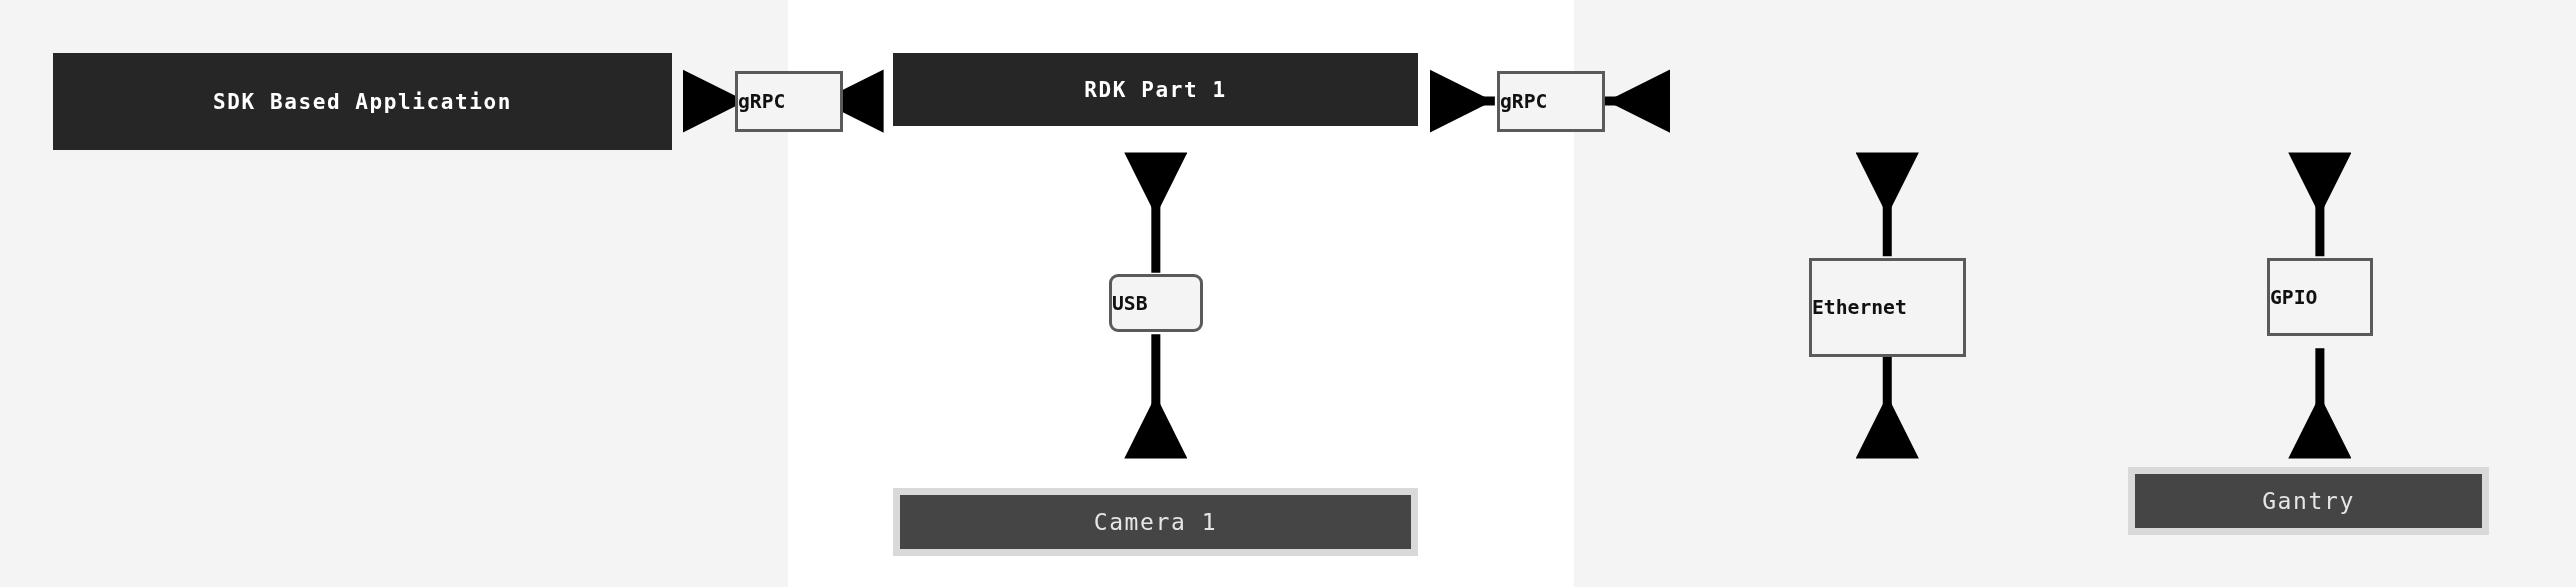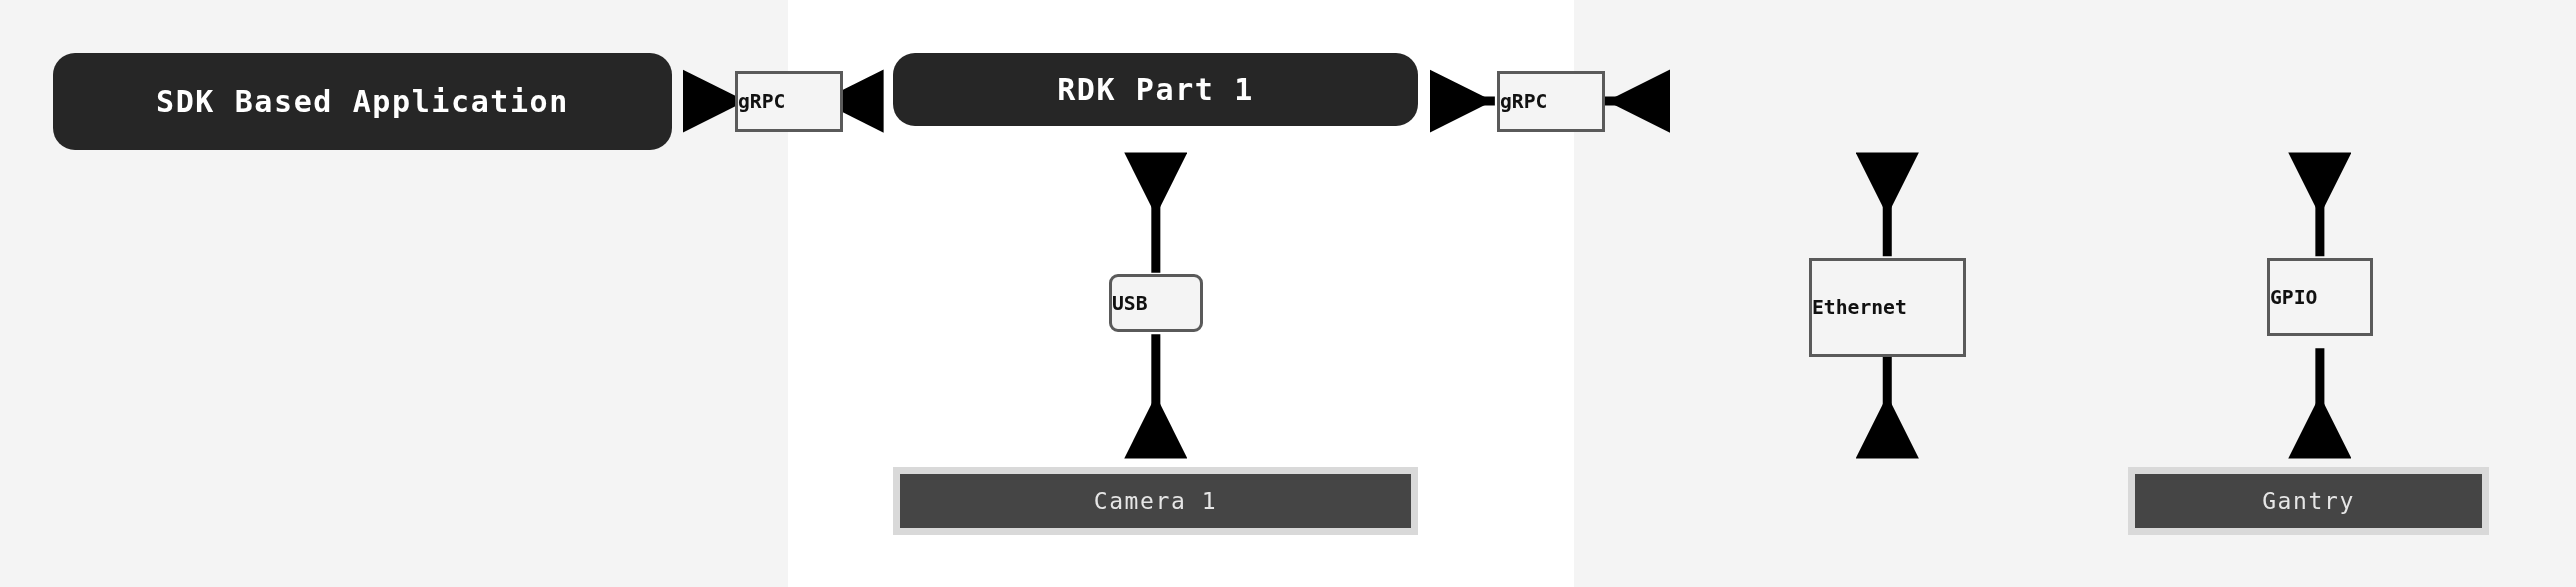--- a/index.html
+++ b/index.html
@@ -16,25 +16,24 @@
   .panel-left{left:0;width:788px;background:#f4f4f4;}
   .panel-mid{left:788px;width:786px;background:#ffffff;}
   .panel-right{left:1574px;width:1002px;background:#f4f4f4;}
 
   
   .node-main{
     position:absolute;
     background:#262626;
     color:#ffffff;
     display:flex;align-items:center;justify-content:center;
-    font-size:30px;
+    font-size:21px;
     font-weight:700;
     letter-spacing:1.6px;
     font-family:"DejaVu Sans Mono", monospace;
-    border-radius:22px;
   }
 
   
   .node-device{
     position:absolute;
     background:#d9d9d9;
     padding:6.6px;
     box-sizing:border-box;
   }
   .node-device > .inner{
@@ -110,21 +109,21 @@
 
   <div class="node-main" style="left:53px;top:53px;width:619px;height:97px;">
     <span>SDK Based Application</span>
   </div>
 
   <div class="node-main" style="left:893px;top:53px;width:525px;height:73px;">
     <span>RDK Part 1</span>
   </div>
 
 
-  <div class="node-device" style="left:893px;top:467px;width:525px;height:68px;">
+  <div class="node-device" style="left:893px;top:488px;width:525px;height:68px;">
     <div class="inner">Camera 1</div>
   </div>
 
 
   <div class="node-device" style="left:2128px;top:467px;width:361px;height:68px;">
     <div class="inner">Gantry</div>
   </div>
 
   <div class="edge-label" style="left:735px;top:71px;width:108px;height:61px;">
     <span>gRPC</span>

